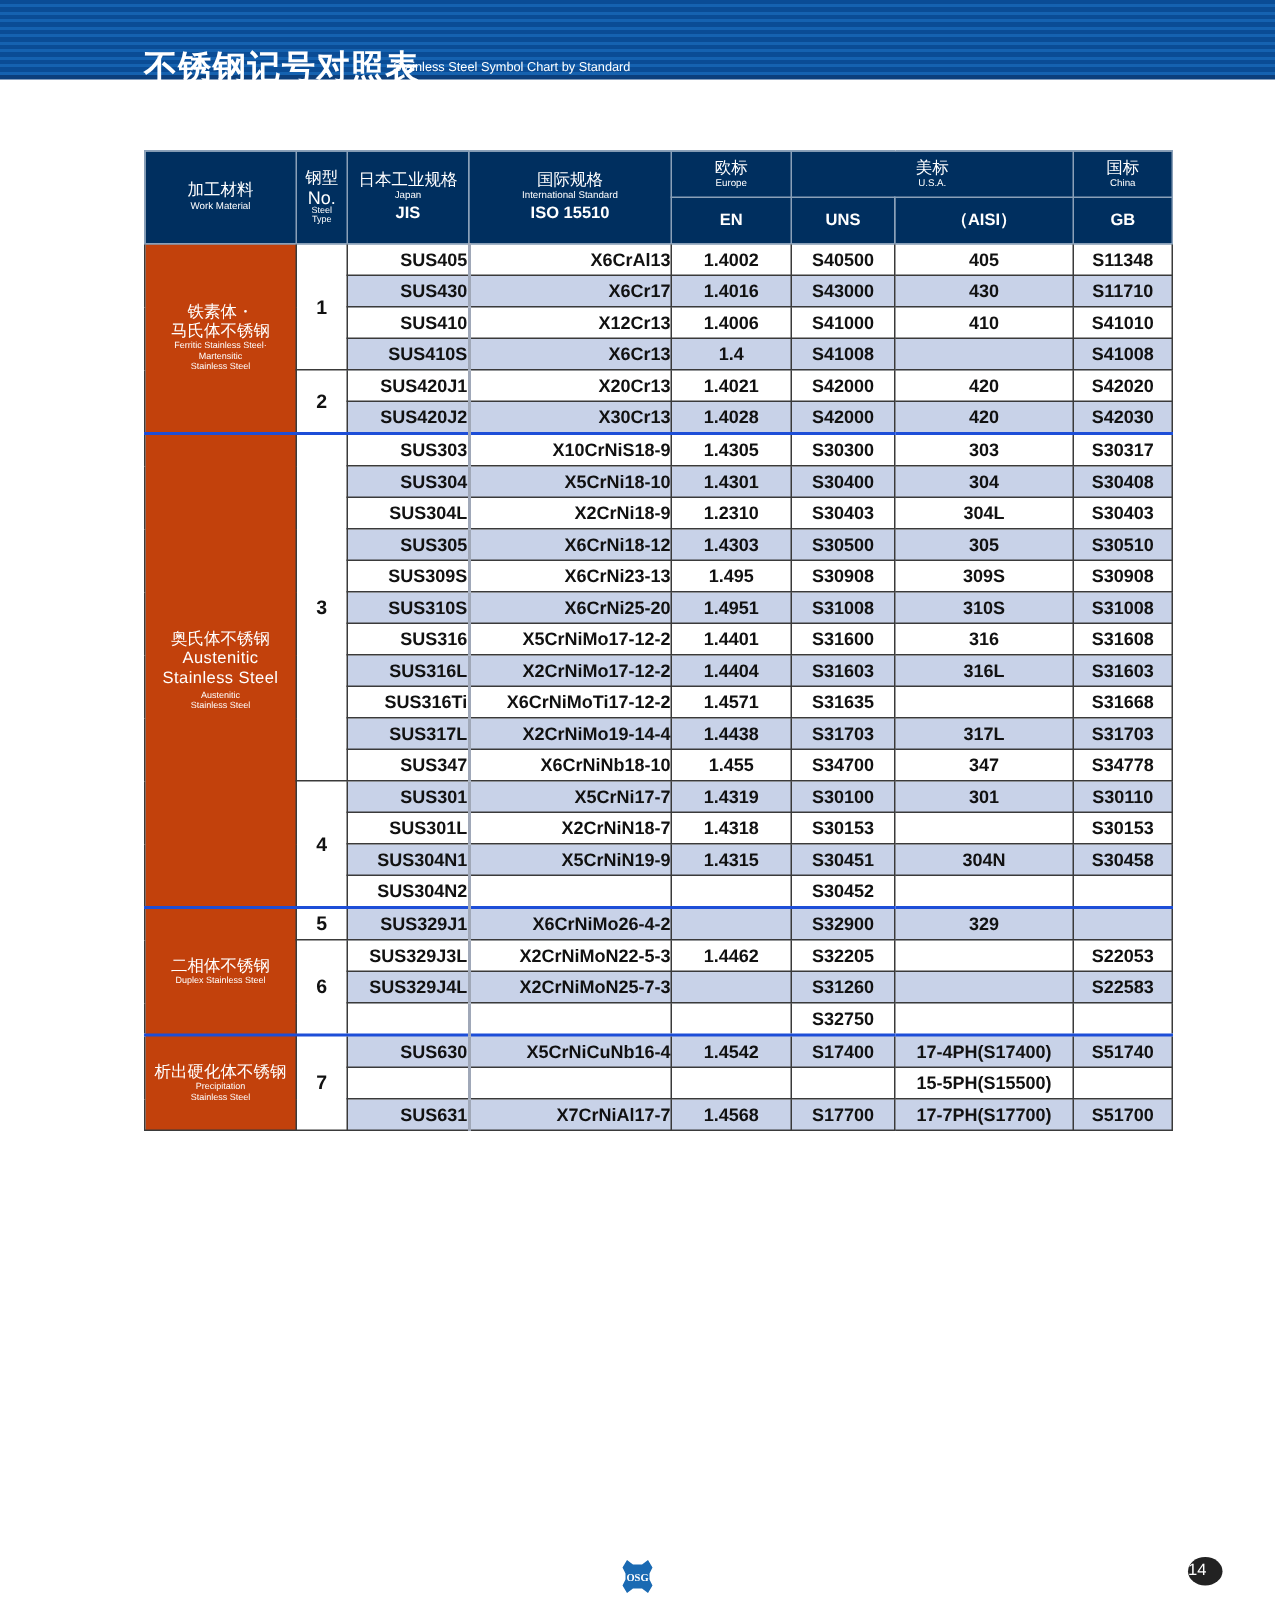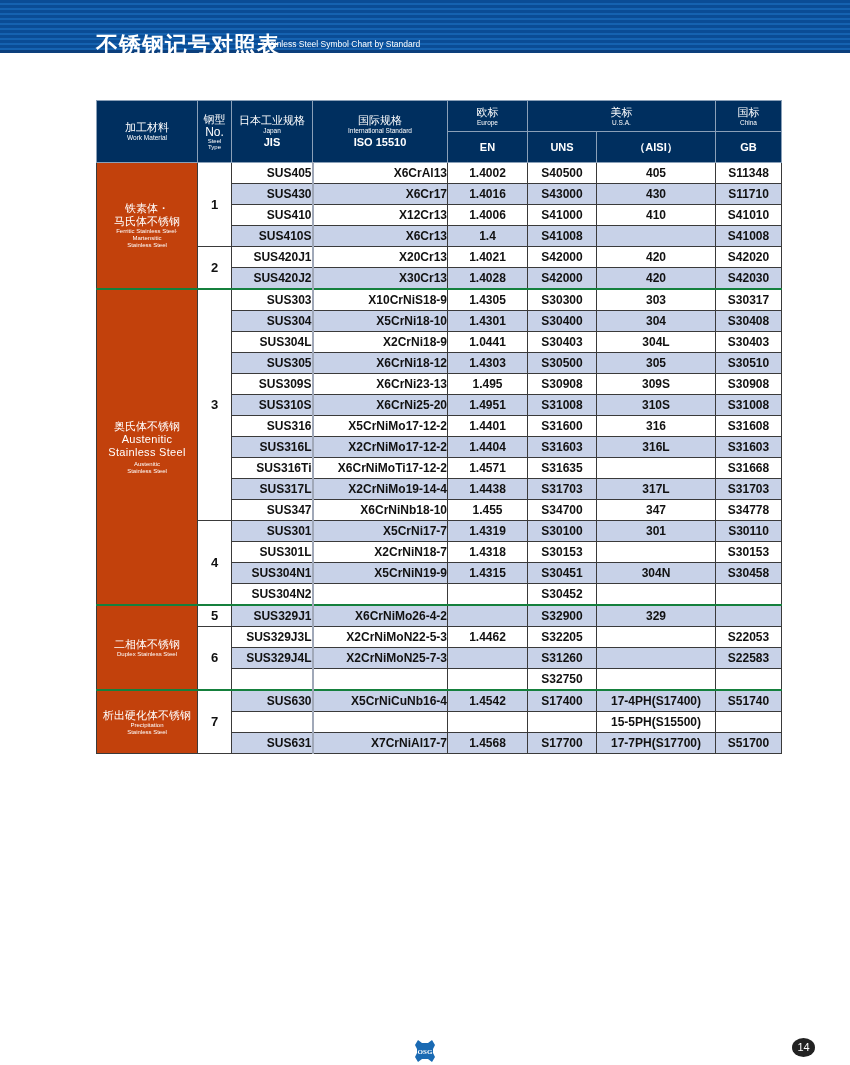--- a/index.html
+++ b/index.html
@@ -22,27 +22,27 @@
   td { height:21px; font-size:12px; font-family:"Liberation Sans", sans-serif; color:#111; line-height:20px; font-weight:bold; }
   td.mat { background:#c2410c; color:#fff; text-align:center; vertical-align:middle; font-weight:normal; border-color:#3a3a3a; }
   td.no { background:#fff; text-align:center; vertical-align:middle; font-size:13px; }
   td.l { padding-left:4px; text-align:right; }
   td.c { text-align:center; }
   td.en { padding-left:18px; text-align:center; }
   tr.b td.d { background:#c8d2e8; }
   tr.w td.d { background:#fff; }
   td.d { border-top:1px solid #8c94a8; border-bottom:1px solid #8c94a8; border-left:1px solid #3a3a3a; border-right:1px solid #3a3a3a; }
   td.d.iso { border-left:2px solid #a0a8b8; }
-  tr.grp td { border-top:2px solid #15803d; }
+  tr.grp td { border-top:2px solid #1d4ed8; }
   .mat-cn { font-size:11px; display:block; line-height:13px; }
   .mat-en { font-size:6px; display:block; line-height:7px; }
   .mat-en-big { font-size:11px; display:block; line-height:13px; letter-spacing:0.3px; }
 
   .logo { position:absolute; left:412px; top:1038px; width:26px; height:26px; }
-  .page-num { position:absolute; left:792px; top:1038px; width:23px; height:19px; border-radius:50%; background:#222; color:#fff; font-size:11px; text-align:center; line-height:19px; font-family:"Liberation Sans", sans-serif; }
+  .page-num { position:absolute; left:792px; top:1038px; width:23px; height:19px; border-radius:50%; background:#222; color:#fff; font-size:11px; line-height:19px; font-family:"Liberation Sans", sans-serif; }
 </style>
 </head>
 <body>
 
 <div class="banner"></div>
 <div class="banner-bottom"></div>
 <div class="title-cn">不锈钢记号对照表</div>
 <div class="title-en">Stainless Steel Symbol Chart by Standard</div>
 
 <table class="chart">
@@ -185,21 +185,21 @@
         <td class="d l">SUS304</td>
         <td class="d l iso">X5CrNi18-10</td>
         <td class="d en">1.4301</td>
         <td class="d c">S30400</td>
         <td class="d c">304</td>
         <td class="d c">S30408</td>
       </tr>
       <tr class="w">
         <td class="d l">SUS304L</td>
         <td class="d l iso">X2CrNi18-9</td>
-        <td class="d en">1.0441</td>
+        <td class="d en">1.2310</td>
         <td class="d c">S30403</td>
         <td class="d c">304L</td>
         <td class="d c">S30403</td>
       </tr>
       <tr class="b">
         <td class="d l">SUS305</td>
         <td class="d l iso">X6CrNi18-12</td>
         <td class="d en">1.4303</td>
         <td class="d c">S30500</td>
         <td class="d c">305</td>

